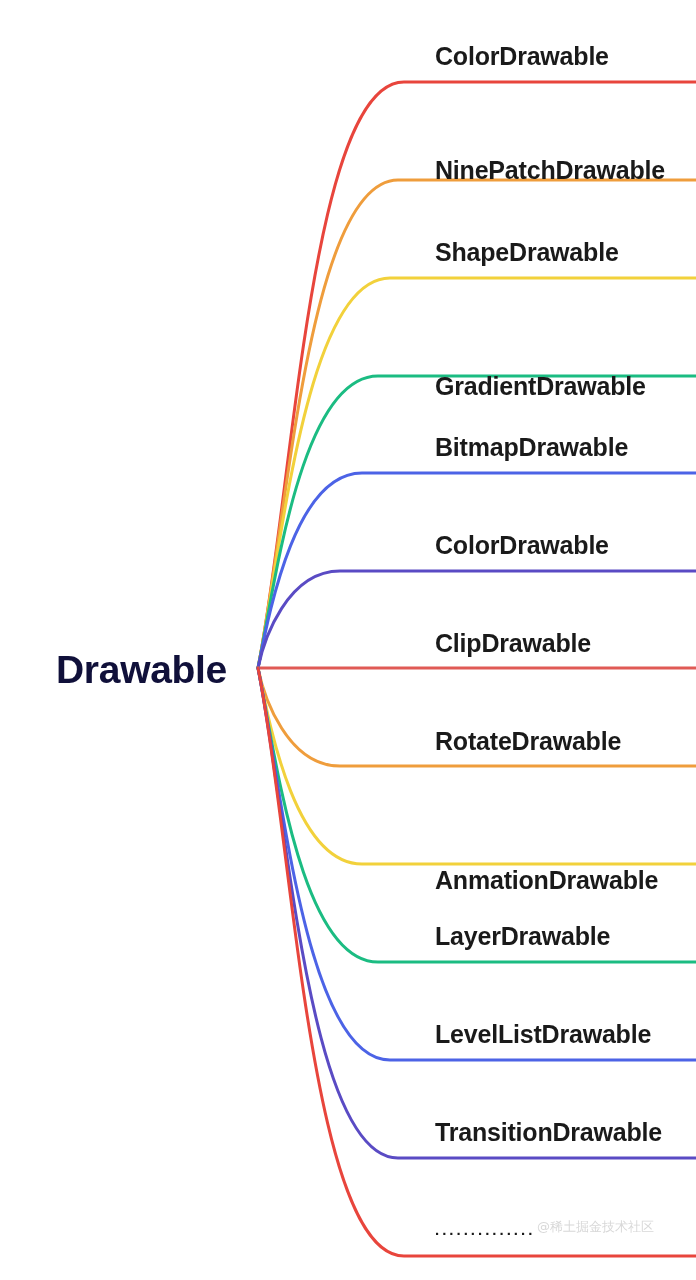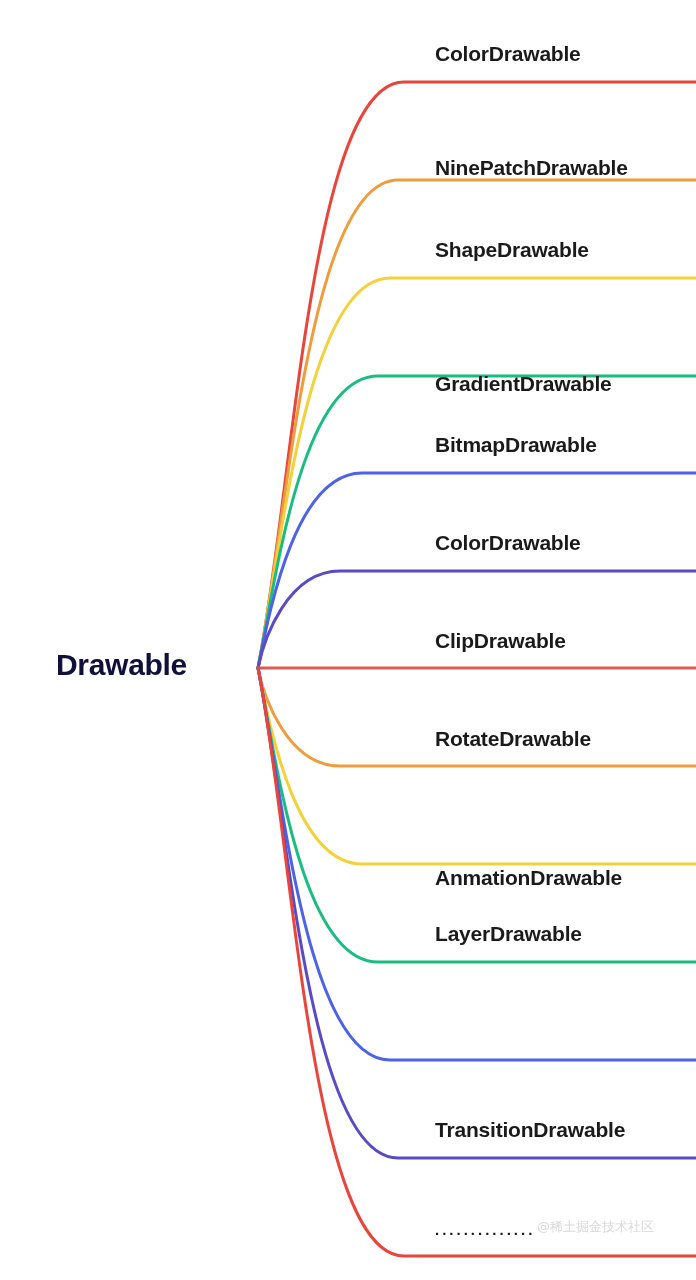--- a/index.html
+++ b/index.html
@@ -5,26 +5,26 @@
   html,body{margin:0;padding:0;background:#ffffff;}
   body{
     width:696px;height:1280px;position:relative;overflow:hidden;
     font-family:"Liberation Sans","DejaVu Sans",sans-serif;
     background:#ffffff;
   }
   #diagram-root{position:absolute;inset:0;width:696px;height:1280px;}
   #branch-svg{position:absolute;left:0;top:0;width:696px;height:1280px;}
   #root-node{
     position:absolute;left:56px;top:648px;
-    font-size:30px;font-weight:bold;color:#10103a;
+    font-size:39px;font-weight:bold;color:#10103a;
     letter-spacing:-0.3px;white-space:nowrap;
   }
   .node-label{
     position:absolute;left:435px;
-    font-size:21px;font-weight:bold;color:#1a1a1a;
+    font-size:25px;font-weight:bold;color:#1a1a1a;
     letter-spacing:-0.2px;white-space:nowrap;
   }
   .node-label.ellipsis{
     font-size:15px;letter-spacing:3px;color:#1a1a1a;font-weight:bold;
   }
   #watermark{
     position:absolute;left:537px;top:1218px;
     font-size:13px;color:#d8d8d8;white-space:nowrap;
     font-family:"DejaVu Sans",sans-serif;
   }
@@ -55,17 +55,18 @@
   <div class="node-label" style="top: 42px;">ColorDrawable</div>
   <div class="node-label" style="top: 156px;">NinePatchDrawable</div>
   <div class="node-label" style="top: 238px;">ShapeDrawable</div>
   <div class="node-label" style="top: 336px; margin-top: 36px;">GradientDrawable</div>
   <div class="node-label" style="top: 433px;">BitmapDrawable</div>
   <div class="node-label" style="top: 531px;">ColorDrawable</div>
   <div class="node-label" style="top: 629px;">ClipDrawable</div>
   <div class="node-label" style="top: 727px;">RotateDrawable</div>
   <div class="node-label" style="top: 824px; margin-top: 42px;">AnmationDrawable</div>
   <div class="node-label" style="top: 922px;">LayerDrawable</div>
+  <div class="node-label" style="top: 1020px;">LevelListDrawable</div>
   <div class="node-label" style="top: 1118px;">TransitionDrawable</div>
   <div class="node-label ellipsis" style="top: 1221px;">..............</div>
 
   <div id="watermark">@稀土掘金技术社区</div>
 </div>
 
 </body></html>

